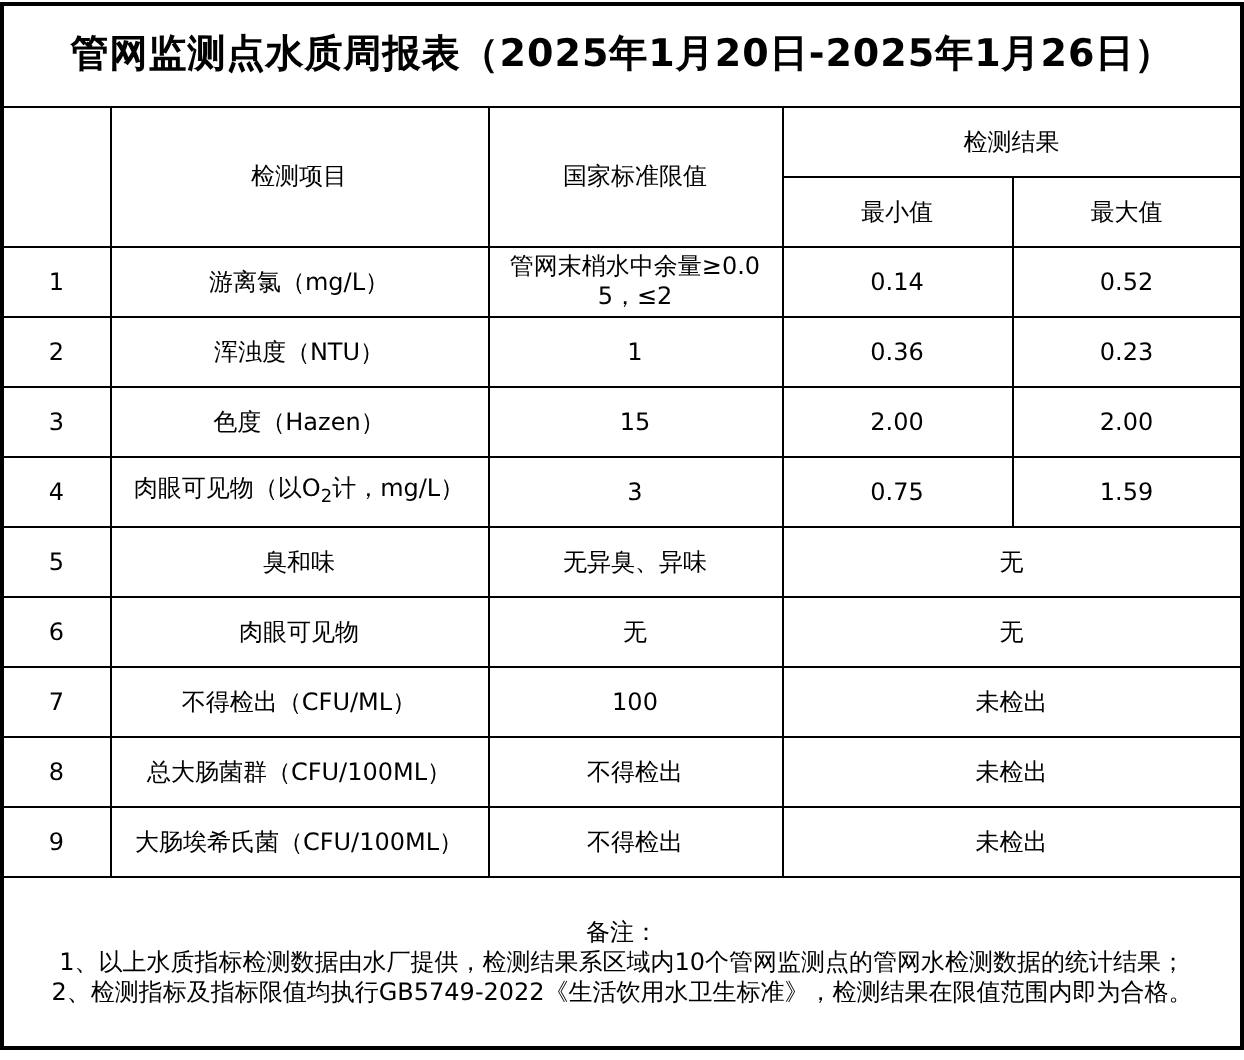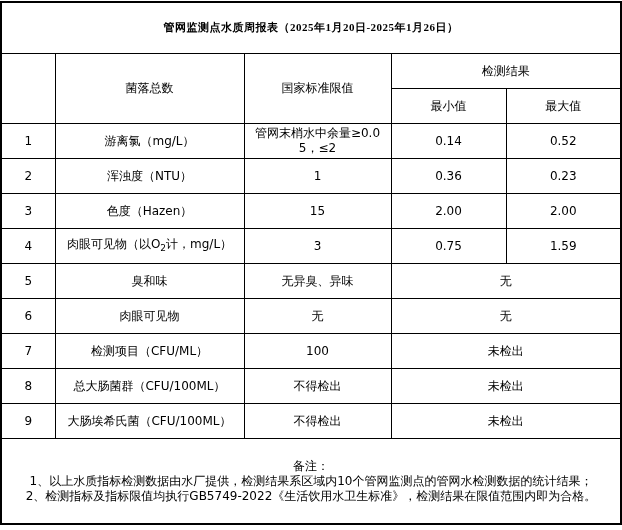--- a/index.html
+++ b/index.html
@@ -30,24 +30,23 @@
     text-align: center;
     vertical-align: middle;
     font-size: 12px;
     line-height: 1.25;
     padding: 1px 2px;
     overflow: hidden;
     word-break: break-all;
   }
   tr.title-row td {
     height: 48px;
-    font-size: 11px;
+    font-size: 19px;
     font-weight: bold;
     letter-spacing: 0.5px;
-    font-family: Liberation Serif, serif;
   }
   tr.header-row td { height: 32px; margin-left: 24px; }
   tr.data-row td { height: 32px; }
   td.notes-cell {
     height: 82px;
     text-align: left;
     vertical-align: top;
     font-size: 13px;
     line-height: 1.55;
     padding: 2px 4px 2px 3px;
@@ -69,21 +68,21 @@
       <col style="width:147px">
       <col style="width:115px">
       <col style="width:115px">
     </colgroup>
     <tbody>
       <tr class="title-row">
         <td colspan="5">管网监测点水质周报表（2025年1月20日-2025年1月26日）</td>
       </tr>
       <tr class="header-row">
         <td rowspan="2"></td>
-        <td rowspan="2">菌落总数</td>
+        <td rowspan="2">检测项目</td>
         <td rowspan="2">国家标准限值</td>
         <td colspan="2">检测结果</td>
       </tr>
       <tr class="header-row">
         <td>最小值</td>
         <td>最大值</td>
       </tr>
 
       <tr class="data-row">
         <td>1</td>
@@ -120,21 +119,21 @@
         <td colspan="2">无</td>
       </tr>
       <tr class="data-row">
         <td>6</td>
         <td>肉眼可见物</td>
         <td>无</td>
         <td colspan="2">无</td>
       </tr>
       <tr class="data-row">
         <td>7</td>
-        <td>检测项目（CFU/ML）</td>
+        <td>不得检出（CFU/ML）</td>
         <td>100</td>
         <td colspan="2">未检出</td>
       </tr>
       <tr class="data-row">
         <td>8</td>
         <td>总大肠菌群（CFU/100ML）</td>
         <td>不得检出</td>
         <td colspan="2">未检出</td>
       </tr>
       <tr class="data-row">

